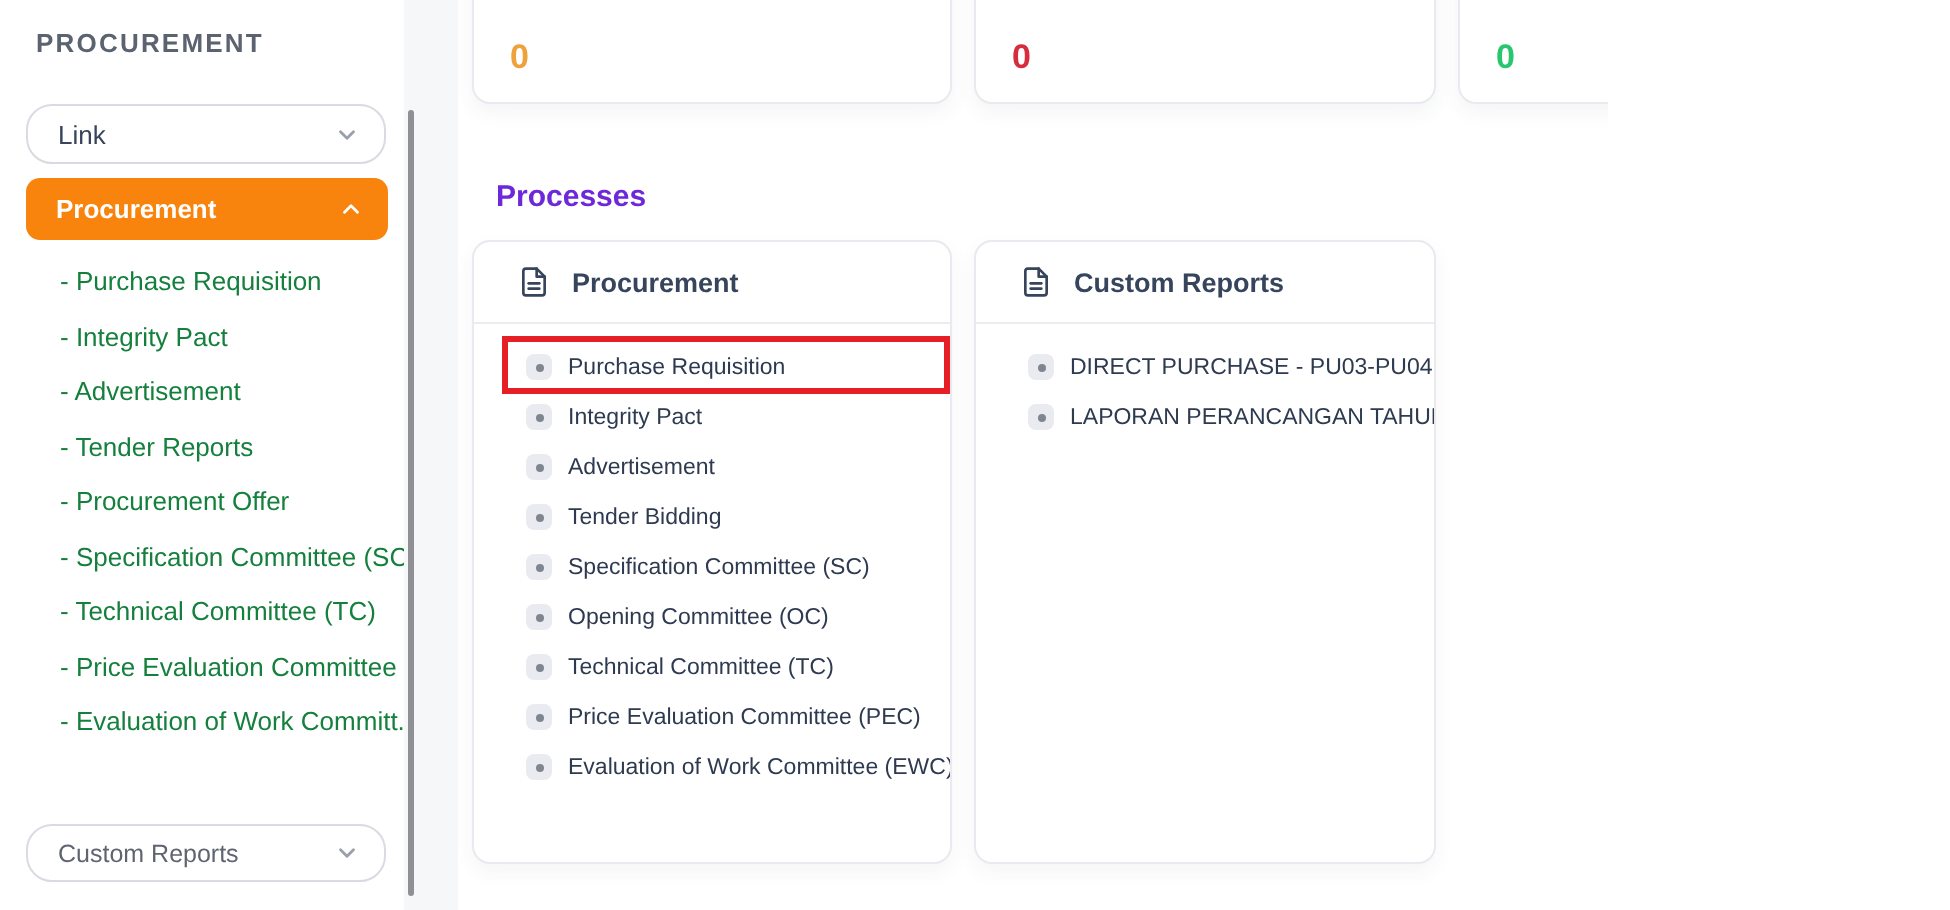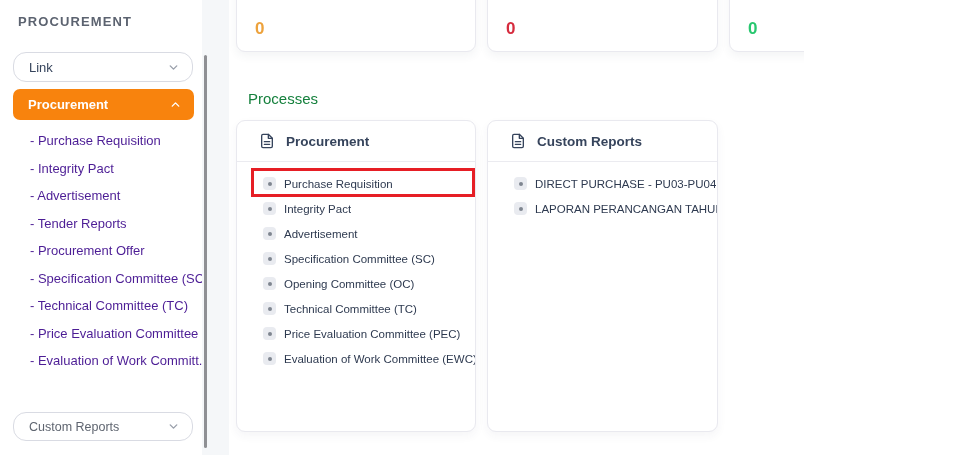--- a/index.html
+++ b/index.html
@@ -28,36 +28,36 @@
   .accordion-btn {
     position:absolute; left:13px; top:89px; width:181px; height:31px;
     border:none; border-radius:7px; display:flex; align-items:center;
     justify-content:space-between; padding:0 12px 0 15px; cursor:pointer;
   }
   .accordion-btn .accordion-label { color:#fff; font-size:13px; font-weight:600; }
   .accordion-btn .chev { color:#ffffff; }
   .side-nav { position:absolute; left:30px; top:127px; width:172px; }
   .side-nav-item {
     height:27.5px; display:flex; align-items:center; font-size:13px;
-    color:#4c1d95; font-weight:500; white-space:nowrap; overflow:hidden; cursor:pointer;
+    color:#15803d; font-weight:500; white-space:nowrap; overflow:hidden; cursor:pointer;
   }
   
   .gutter { position:absolute; left:202px; top:0; width:27px; height:455px; background:#f5f7f9; }
   .scroll-thumb { position:absolute; left:204px; top:55px; width:3px; height:393px; background:#8f9094; border-radius:3px; }
   
   .stat-card {
     position:absolute; top:-60px; height:112px; background:#fff;
     border:1px solid #e9e9ef; border-radius:9px;
     box-shadow:0 4px 10px rgba(50,60,90,.06);
   }
   .stat-card .stat-value { position:absolute; left:18px; bottom:12px; font-size:17px; font-weight:700; }
   .stat-1 { left:236px; width:240px; }
   .stat-2 { left:487px; width:231px; }
   .stat-3 { left:729px; width:236px; }
-  .processes-heading { position:absolute; left:248px; top:90px; font-size:15px; font-weight:400; color:#15803d; }
+  .processes-heading { position:absolute; left:248px; top:90px; font-size:15px; font-weight:700; color:#6d28d9; }
   .process-card {
     position:absolute; top:120px; height:312px; background:#fff;
     border:1px solid #e9e9ef; border-radius:9px;
     box-shadow:0 4px 10px rgba(50,60,90,.05);
   }
   .process-card.card-a { left:236px; width:240px; }
   .process-card.card-b { left:487px; width:231px; }
   .pc-header {
     height:41px; display:flex; align-items:center; gap:11px;
     padding-left:22px; border-bottom:1px solid #ebebf0;
@@ -157,20 +157,24 @@
       <div class="pc-row">
         <span class="bullet"></span>
         <span class="row-label">Integrity Pact</span>
       </div>
       <div class="pc-row">
         <span class="bullet"></span>
         <span class="row-label">Advertisement</span>
       </div>
       <div class="pc-row">
         <span class="bullet"></span>
+        <span class="row-label">Tender Bidding</span>
+      </div>
+      <div class="pc-row">
+        <span class="bullet"></span>
         <span class="row-label">Specification Committee (SC)</span>
       </div>
       <div class="pc-row">
         <span class="bullet"></span>
         <span class="row-label">Opening Committee (OC)</span>
       </div>
       <div class="pc-row">
         <span class="bullet"></span>
         <span class="row-label">Technical Committee (TC)</span>
       </div>

